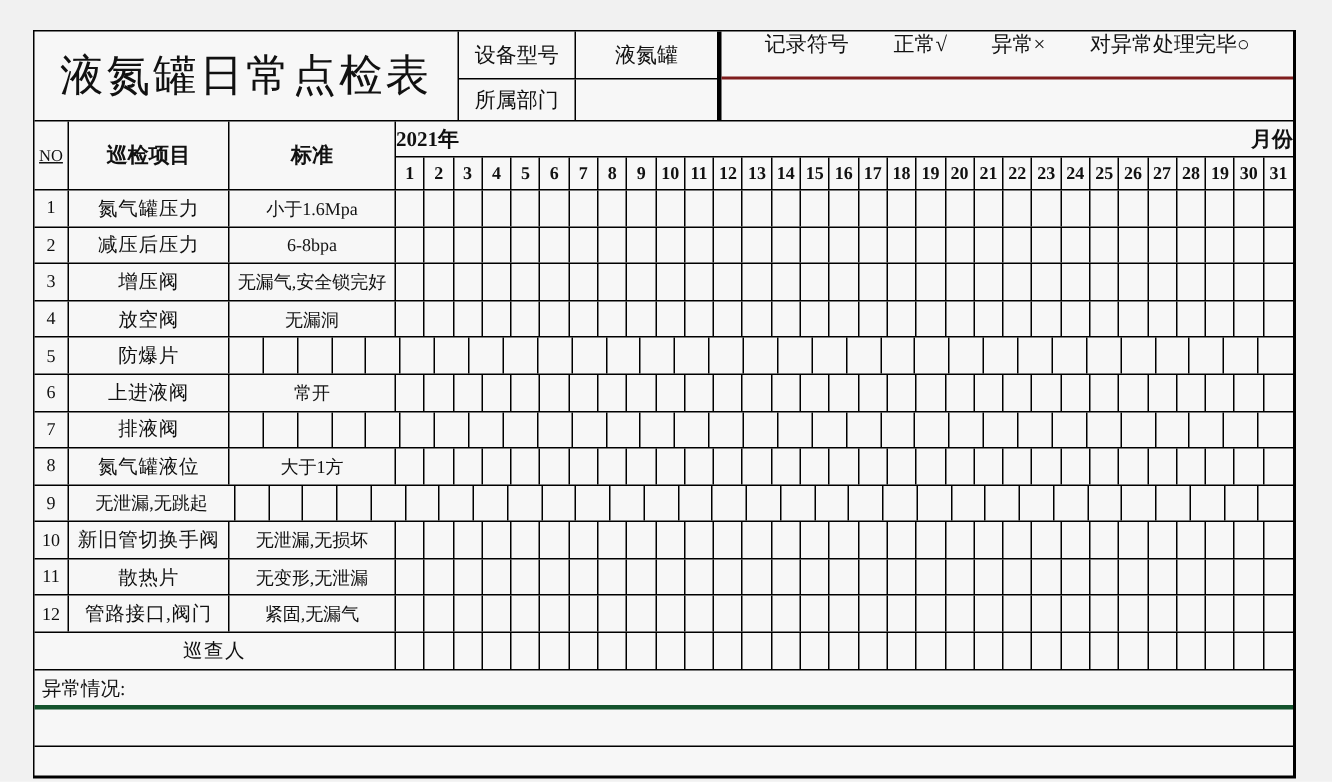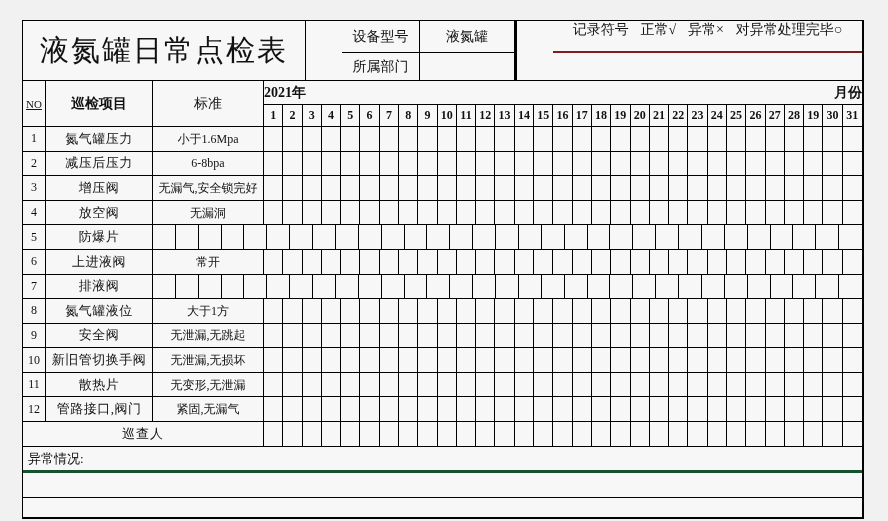--- a/index.html
+++ b/index.html
@@ -12,21 +12,21 @@
     overflow: hidden;
   }
   .sheet {
     position: absolute; left: 22px; top: 20px;
     width: 842px; height: 499px;
     border: 1px solid #000; border-right-width: 2px; border-bottom-width: 2px;
     background: #f7f7f7;
     display: flex; flex-direction: column;
   }
   
-  .hdr { height: 60px; display: flex; border-bottom: 1px solid #000; flex: none; gap: 36px; }
+  .hdr { height: 60px; display: flex; border-bottom: 1px solid #000; flex: none; }
   .title-cell {
     width: 283px; border-right: 1px solid #000;
     display: flex; align-items: center; justify-content: center;
     font-size: 29px; letter-spacing: 2px; white-space: nowrap;
   }
   .hdr-mid { width: 175px; border-right: 3px solid #000000; display: flex; flex-direction: column; }
   .hm-row { display: flex; }
   .hm-row.rA { height: 32px; border-bottom: 1px solid #000; }
   .hm-row.rB { flex: 1; }
   .lbl { width: 78px; border-right: 1px solid #000; display: flex; align-items: center; justify-content: center; font-size: 14px; }
@@ -36,21 +36,21 @@
     height: 32px; border-bottom: 2px solid #7f1d1d;
     display: flex; align-items: flex-start; justify-content: space-around;
     font-size: 14px; padding: 0 14px;
   }
   .note-row { flex: 1; display: flex; align-items: center; justify-content: center; font-size: 13.5px; }
   
   .cols-hdr { height: 46px; display: flex; border-bottom: 1px solid #000; flex: none; }
   .hcell { border-right: 1px solid #000; display: flex; align-items: center; justify-content: center; }
   .no-h { width: 23px; font-size: 11px; text-decoration: underline; }
   .item-h { width: 107px; font-weight: bold; font-size: 14px; }
-  .std-h { width: 111px; font-weight: normal; font-size: 14px; }
+  .std-h { width: 111px; font-weight: bold; font-size: 14px; }
   .day-area { flex: 1; display: flex; flex-direction: column; }
   .ym-row {
     height: 24px; border-bottom: 1px solid #000;
     display: flex; align-items: center; justify-content: space-between;
     font-weight: bold; font-size: 14px; gap: 38px;
   }
   .day-row { flex: 1; display: grid; grid-template-columns: repeat(31, 1fr); }
   .day-hcell {
     border-right: 1px solid #000;
     display: flex; align-items: center; justify-content: center;
@@ -450,21 +450,20 @@
           <div class="day-cell"></div>
           <div class="day-cell"></div>
           <div class="day-cell"></div>
           <div class="day-cell"></div>
           <div class="day-cell"></div>
           <div class="day-cell"></div>
         </div>
       </div>
       <div class="data-row">
         <div class="cell c-no">9</div>
-        <div class="cell c-item">安全阀</div>
         <div class="cell c-std">无泄漏,无跳起</div>
         <div class="day-grid">
           <div class="day-cell"></div>
           <div class="day-cell"></div>
           <div class="day-cell"></div>
           <div class="day-cell"></div>
           <div class="day-cell"></div>
           <div class="day-cell"></div>
           <div class="day-cell"></div>
           <div class="day-cell"></div>

